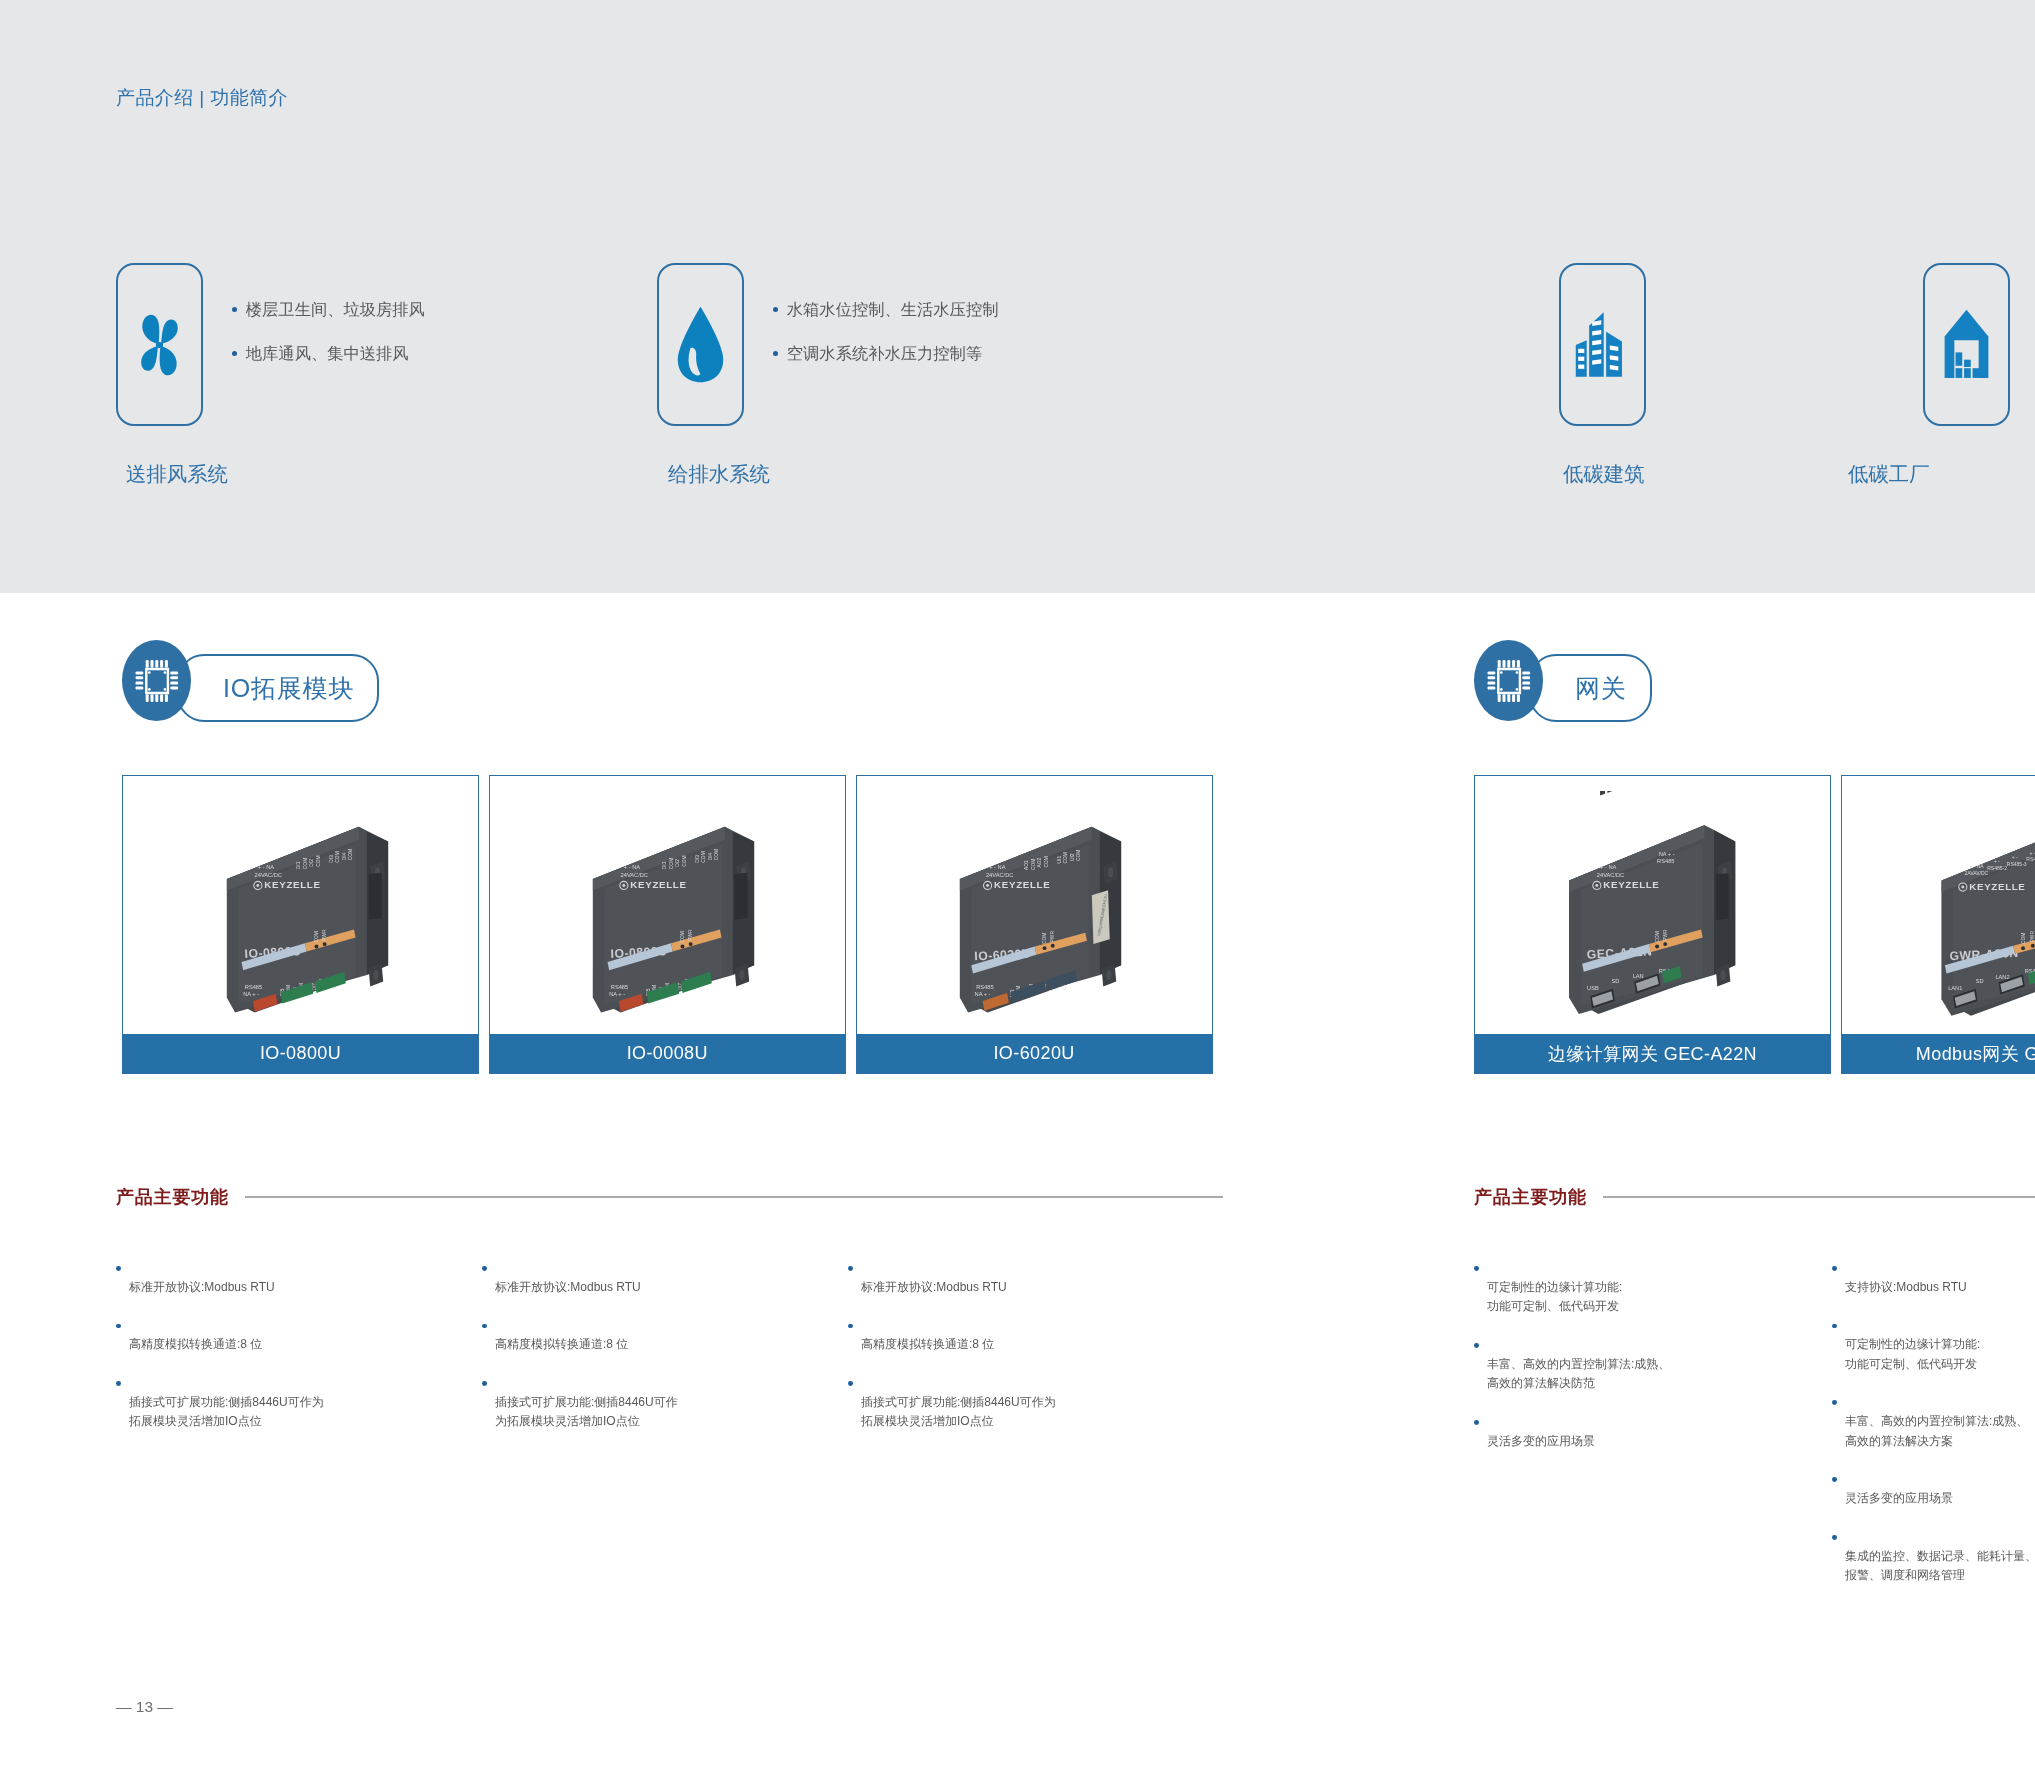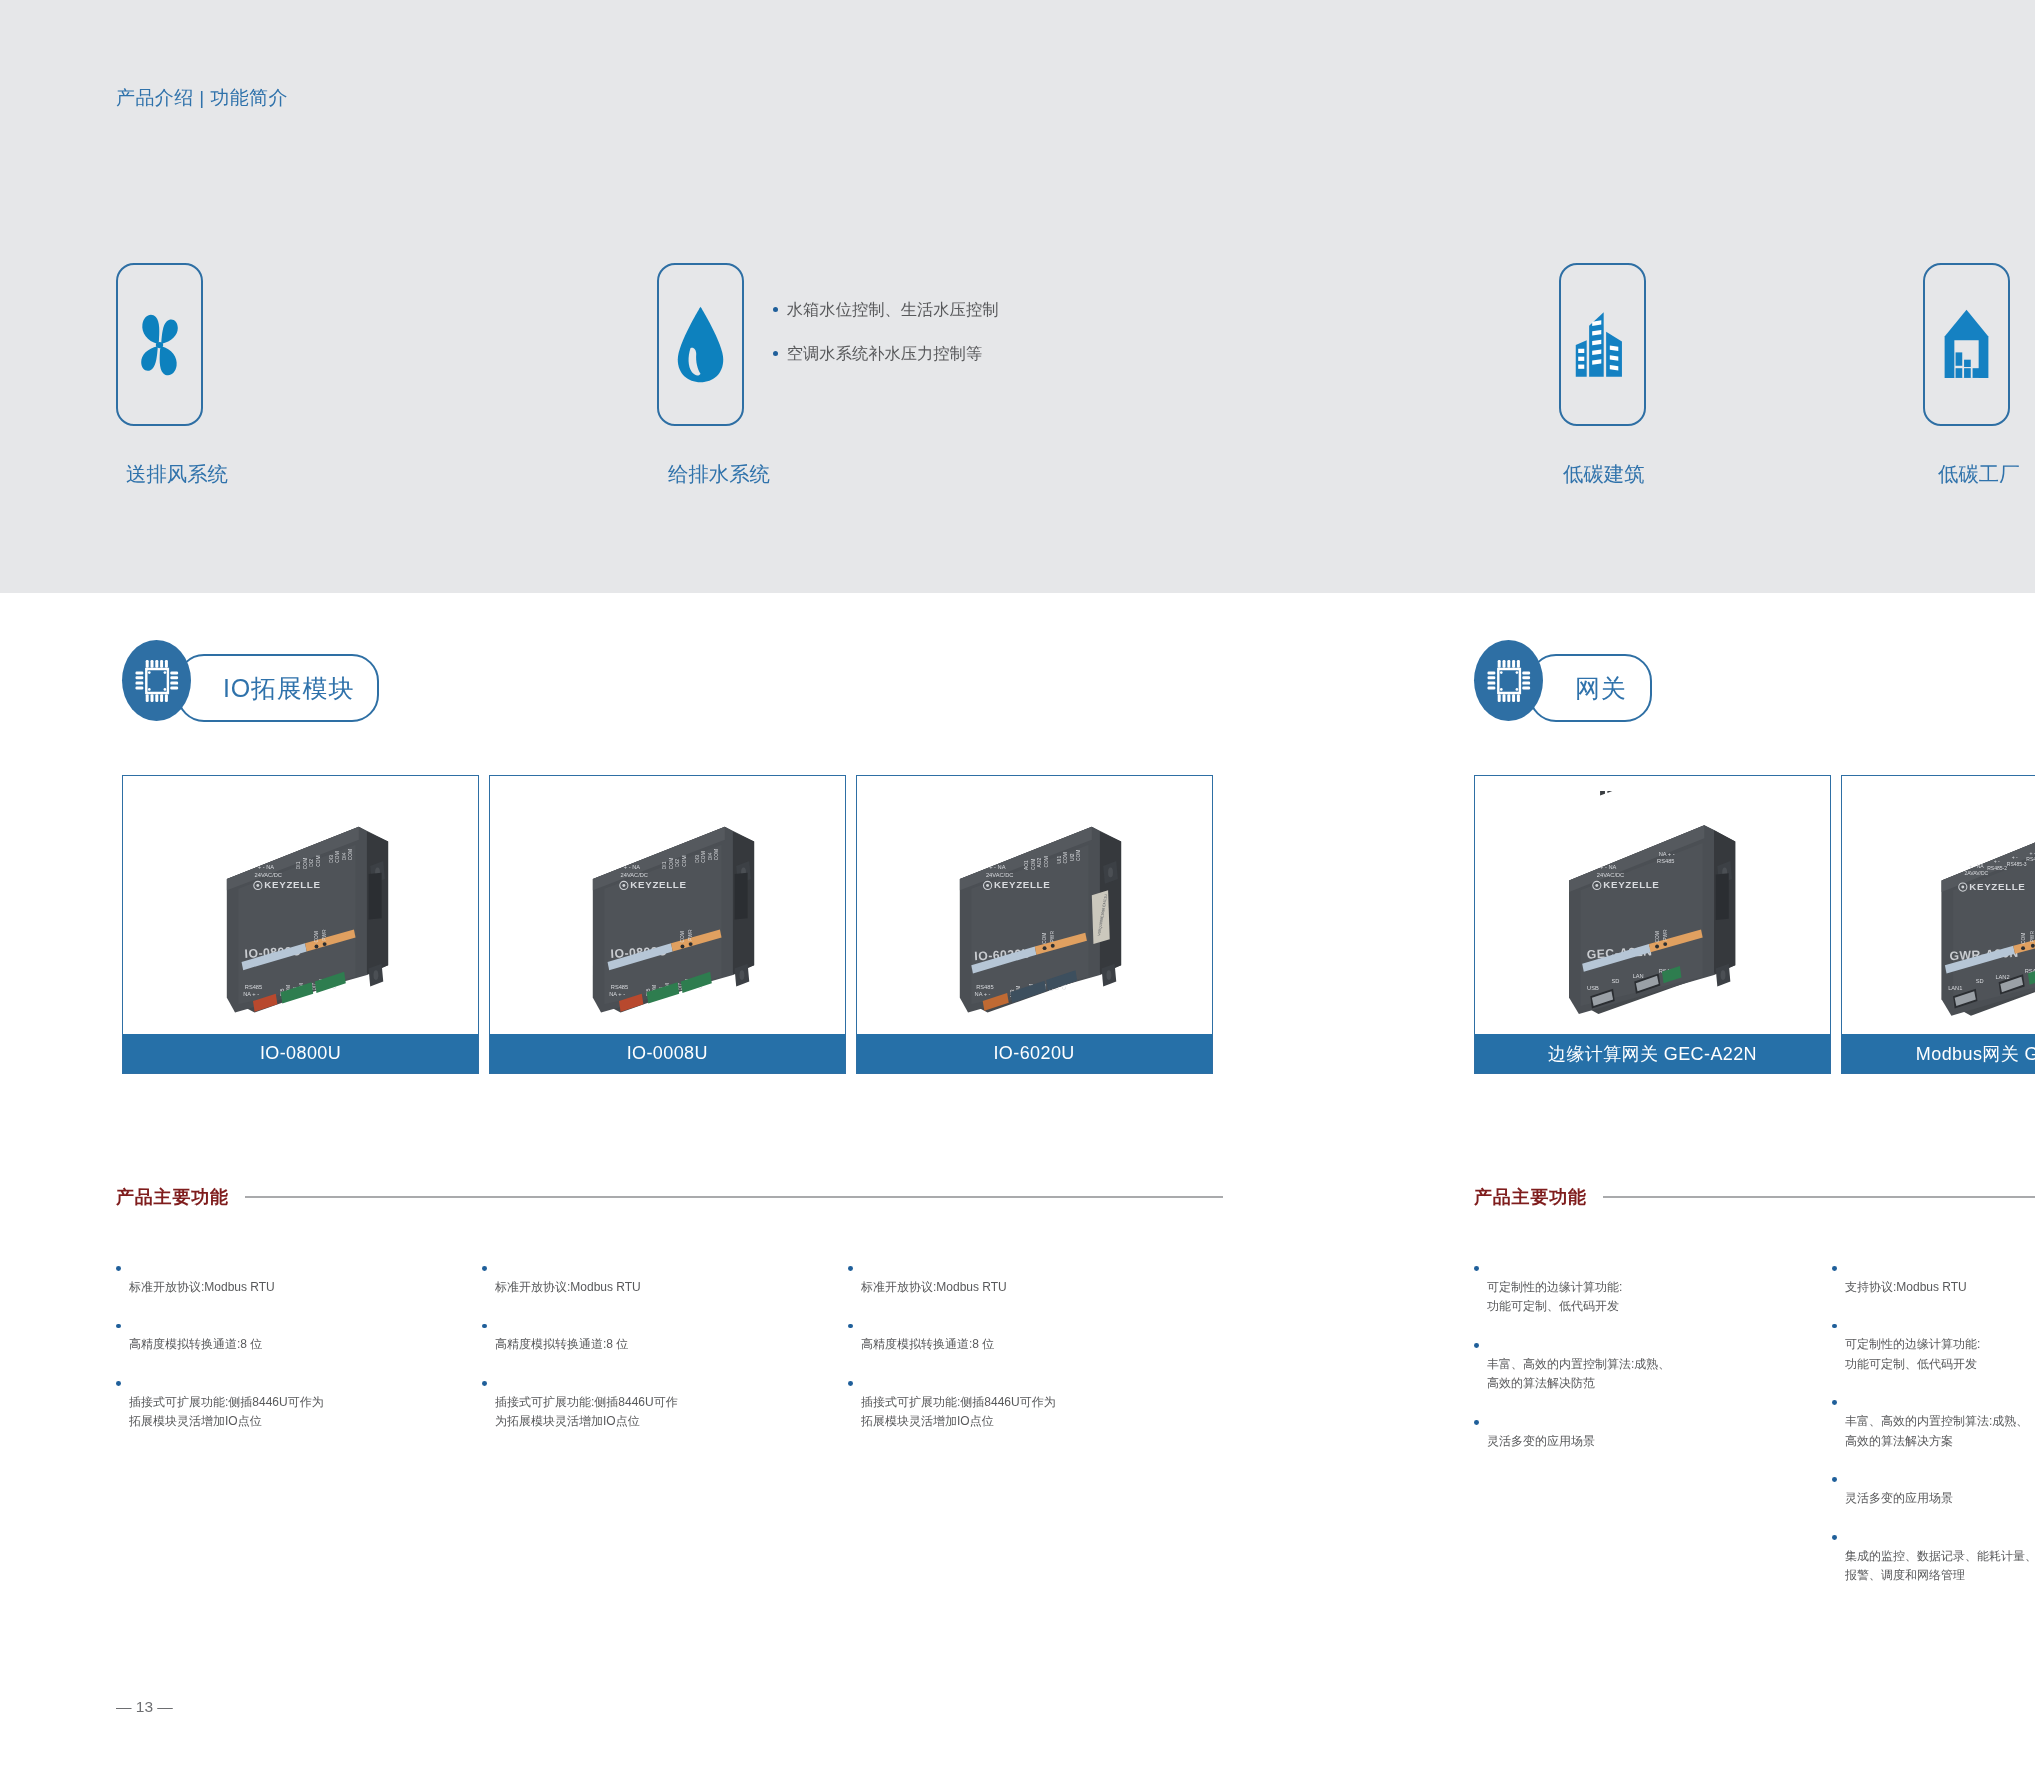--- a/index.html
+++ b/index.html
@@ -133,20 +133,30 @@
         <svg width="61" height="77" viewBox="0 0 100 126">
           <g fill="#0d81be">
             <path d="M47 62 C30 58 20 44 22 30 C24 16 36 10 44 18 C51 25 50 44 49 58 Z"></path>
             <path d="M53 62 C70 58 80 48 80 36 C80 24 70 18 62 25 C55 31 54 48 53 58 Z"></path>
             <path d="M47 66 C30 70 20 80 20 92 C20 104 30 110 38 103 C45 97 46 80 47 70 Z"></path>
             <path d="M53 66 C70 70 80 84 78 98 C76 112 64 118 56 110 C49 103 50 84 51 70 Z"></path>
             <ellipse cx="50" cy="64" rx="6" ry="5"></ellipse>
           </g>
         </svg>
       </span>
+    </div>
+    <div class="app-bullets">
+      <div class="b">
+          <span class="dot"></span>
+          <span>楼层卫生间、垃圾房排风</span>
+        </div>
+      <div class="b">
+          <span class="dot"></span>
+          <span>地库通风、集中送排风</span>
+        </div>
     </div>
   </div>
   <div class="app-caption" style="left:126px; top:460px;">送排风系统</div>
 
   <div class="app-group" style="left:657px; top:263px;text-align:center;">
     <div class="app-tile">
       <span>
         <svg width="57" height="81" viewBox="0 0 80 114">
           <g fill="#0d81be">
             <path d="M40 4 C40 4 8 56 8 78 C8 98 22 110 40 110 C58 110 72 98 72 78 C72 56 40 4 40 4 Z"></path>
@@ -204,21 +214,21 @@
             <rect x="32" y="78" width="11" height="22"></rect>
             <rect x="32" y="104" width="11" height="16"></rect>
             <rect x="46" y="90" width="11" height="12"></rect>
             <rect x="46" y="104" width="11" height="16"></rect>
             <rect x="60" y="104" width="11" height="16"></rect>
           </g>
         </g>
       </svg>
     </span>
   </div>
-  <div class="app-caption" style="left:1938px; top:460px;">低碳工厂</div>
+  <div class="app-caption" style="left:1848px; top:460px;">低碳工厂</div>
 
   <div class="section" style="left:122px; top:640px; width:1099px;">
     <div class="sec-badge">
       <div class="sec-chip">
         <svg width="45" height="48" viewBox="0 0 74 80">
           <g fill="#ffffff">
             <rect x="19" y="5" width="5" height="13" rx="2"></rect>
               <rect x="27" y="5" width="5" height="13" rx="2"></rect>
             <rect x="35" y="5" width="5" height="13" rx="2"></rect>
               <rect x="43" y="5" width="5" height="13" rx="2"></rect>

